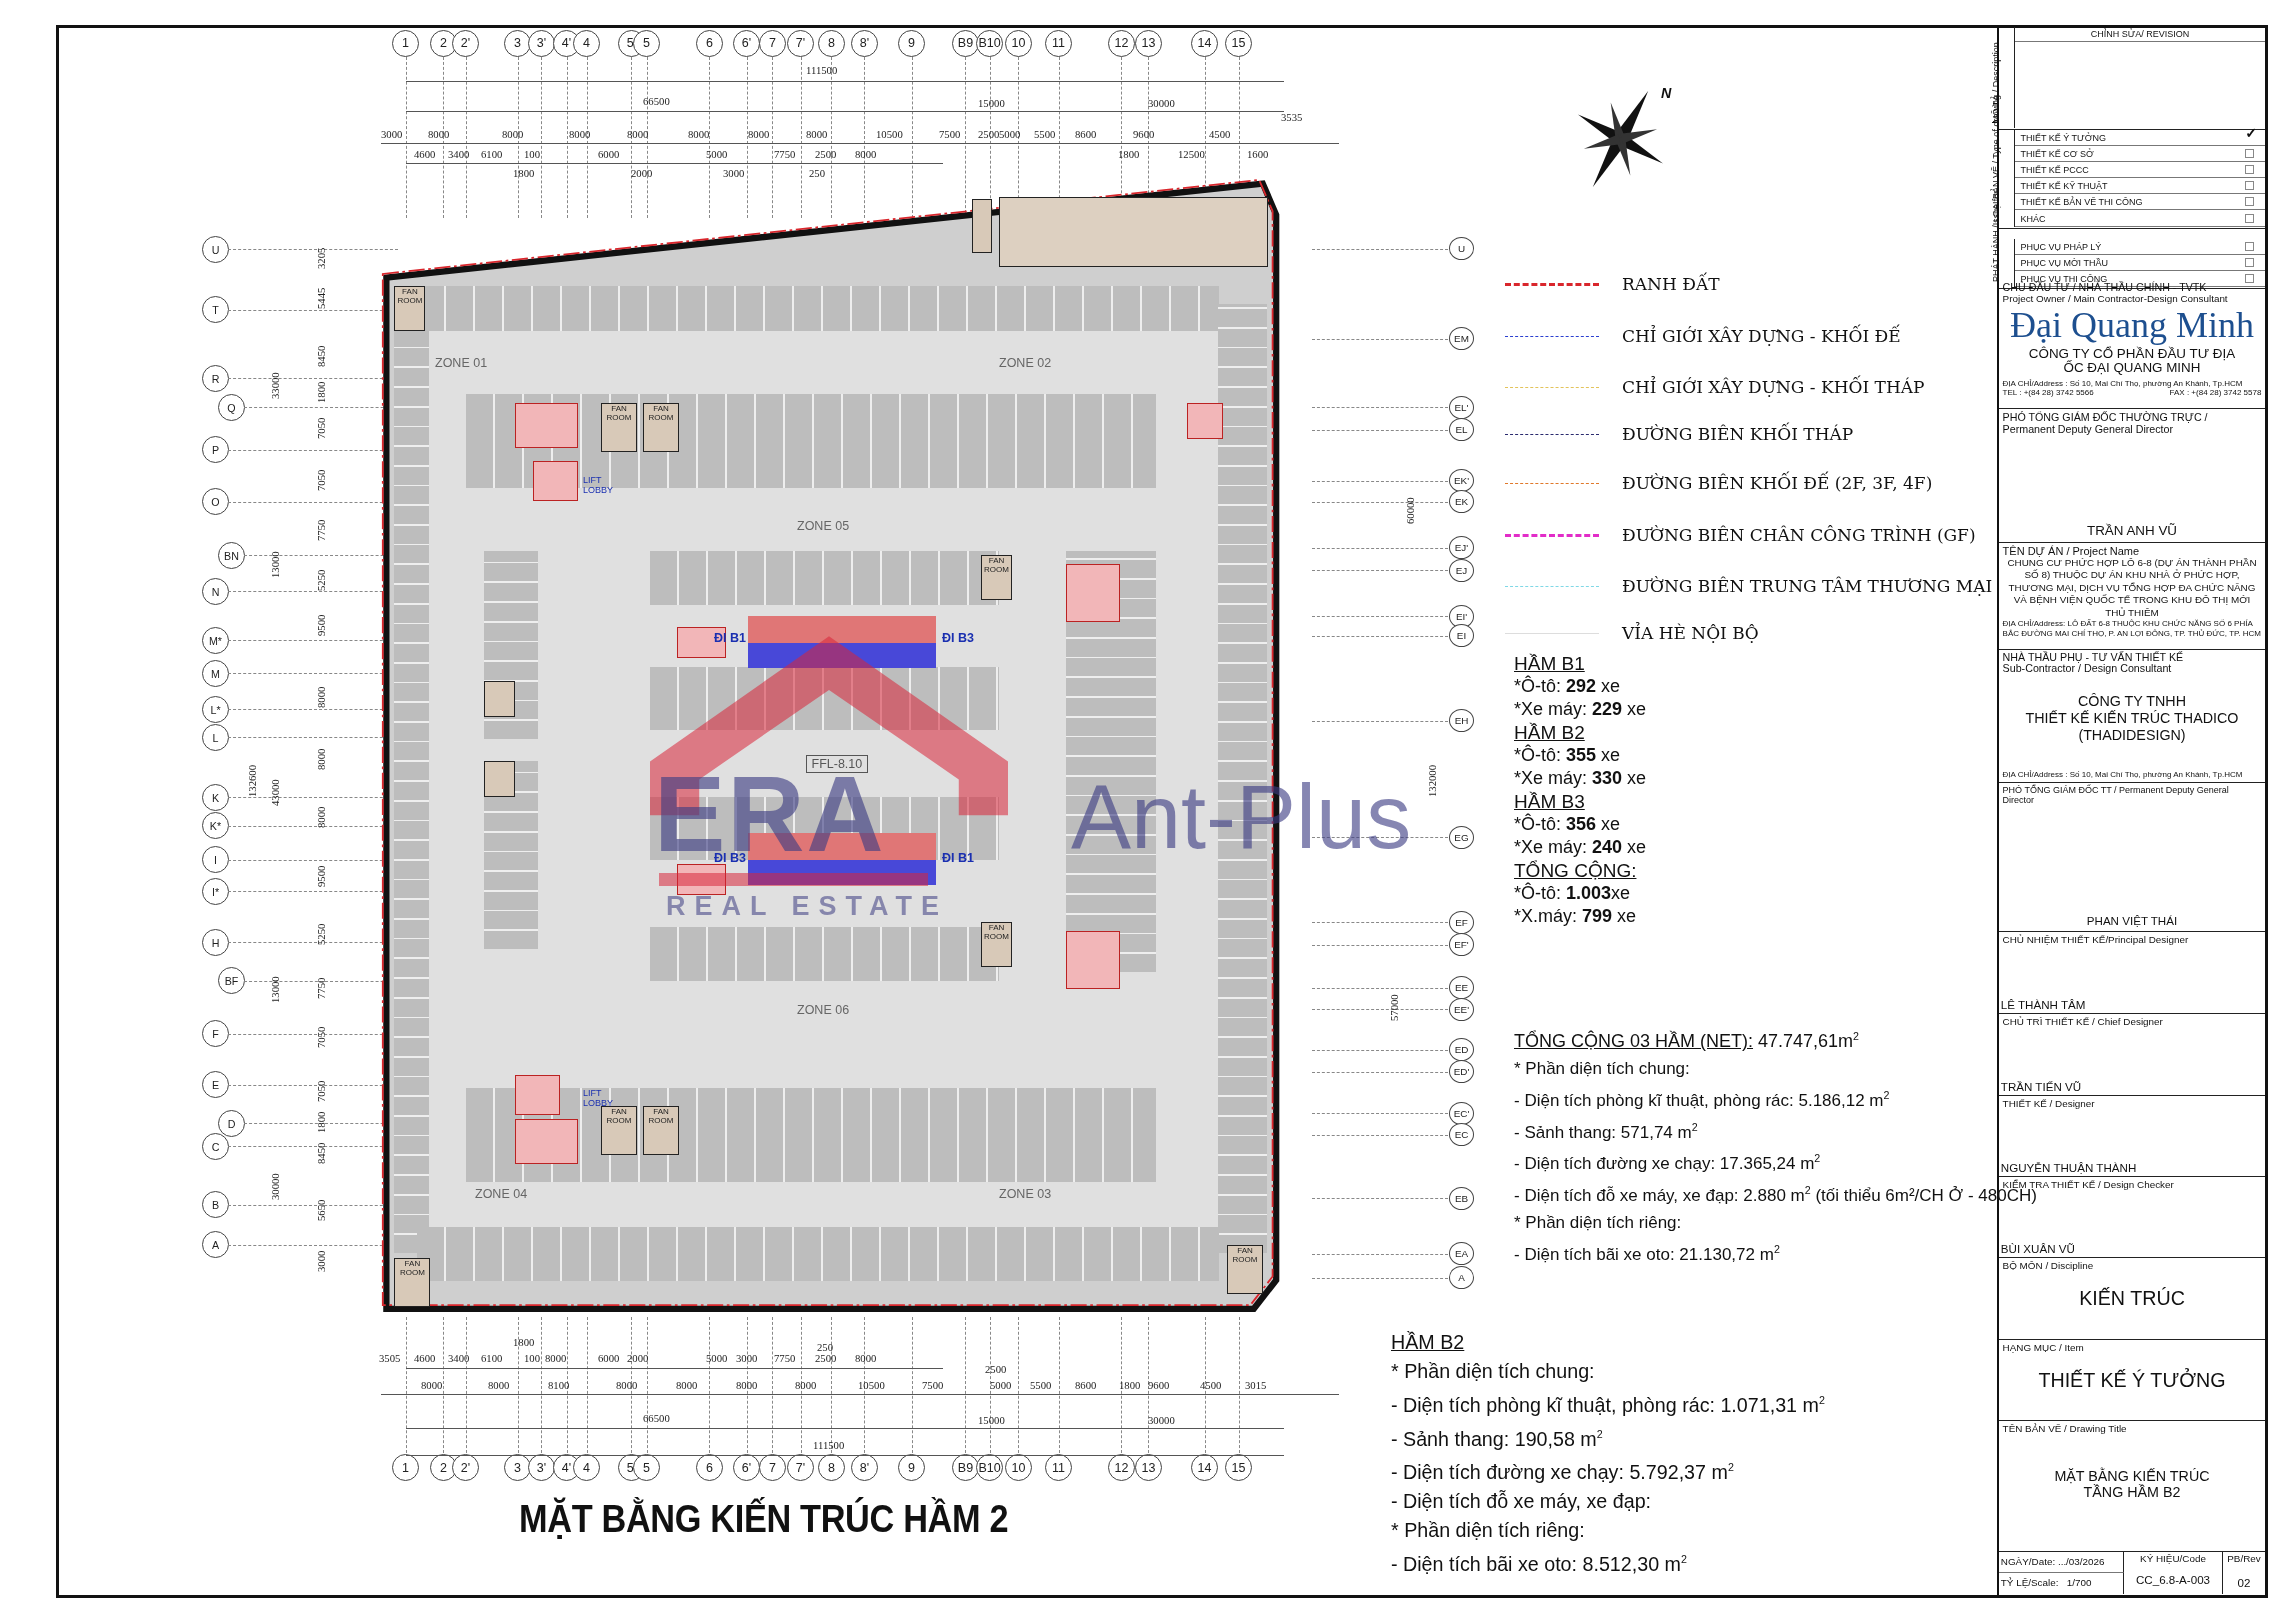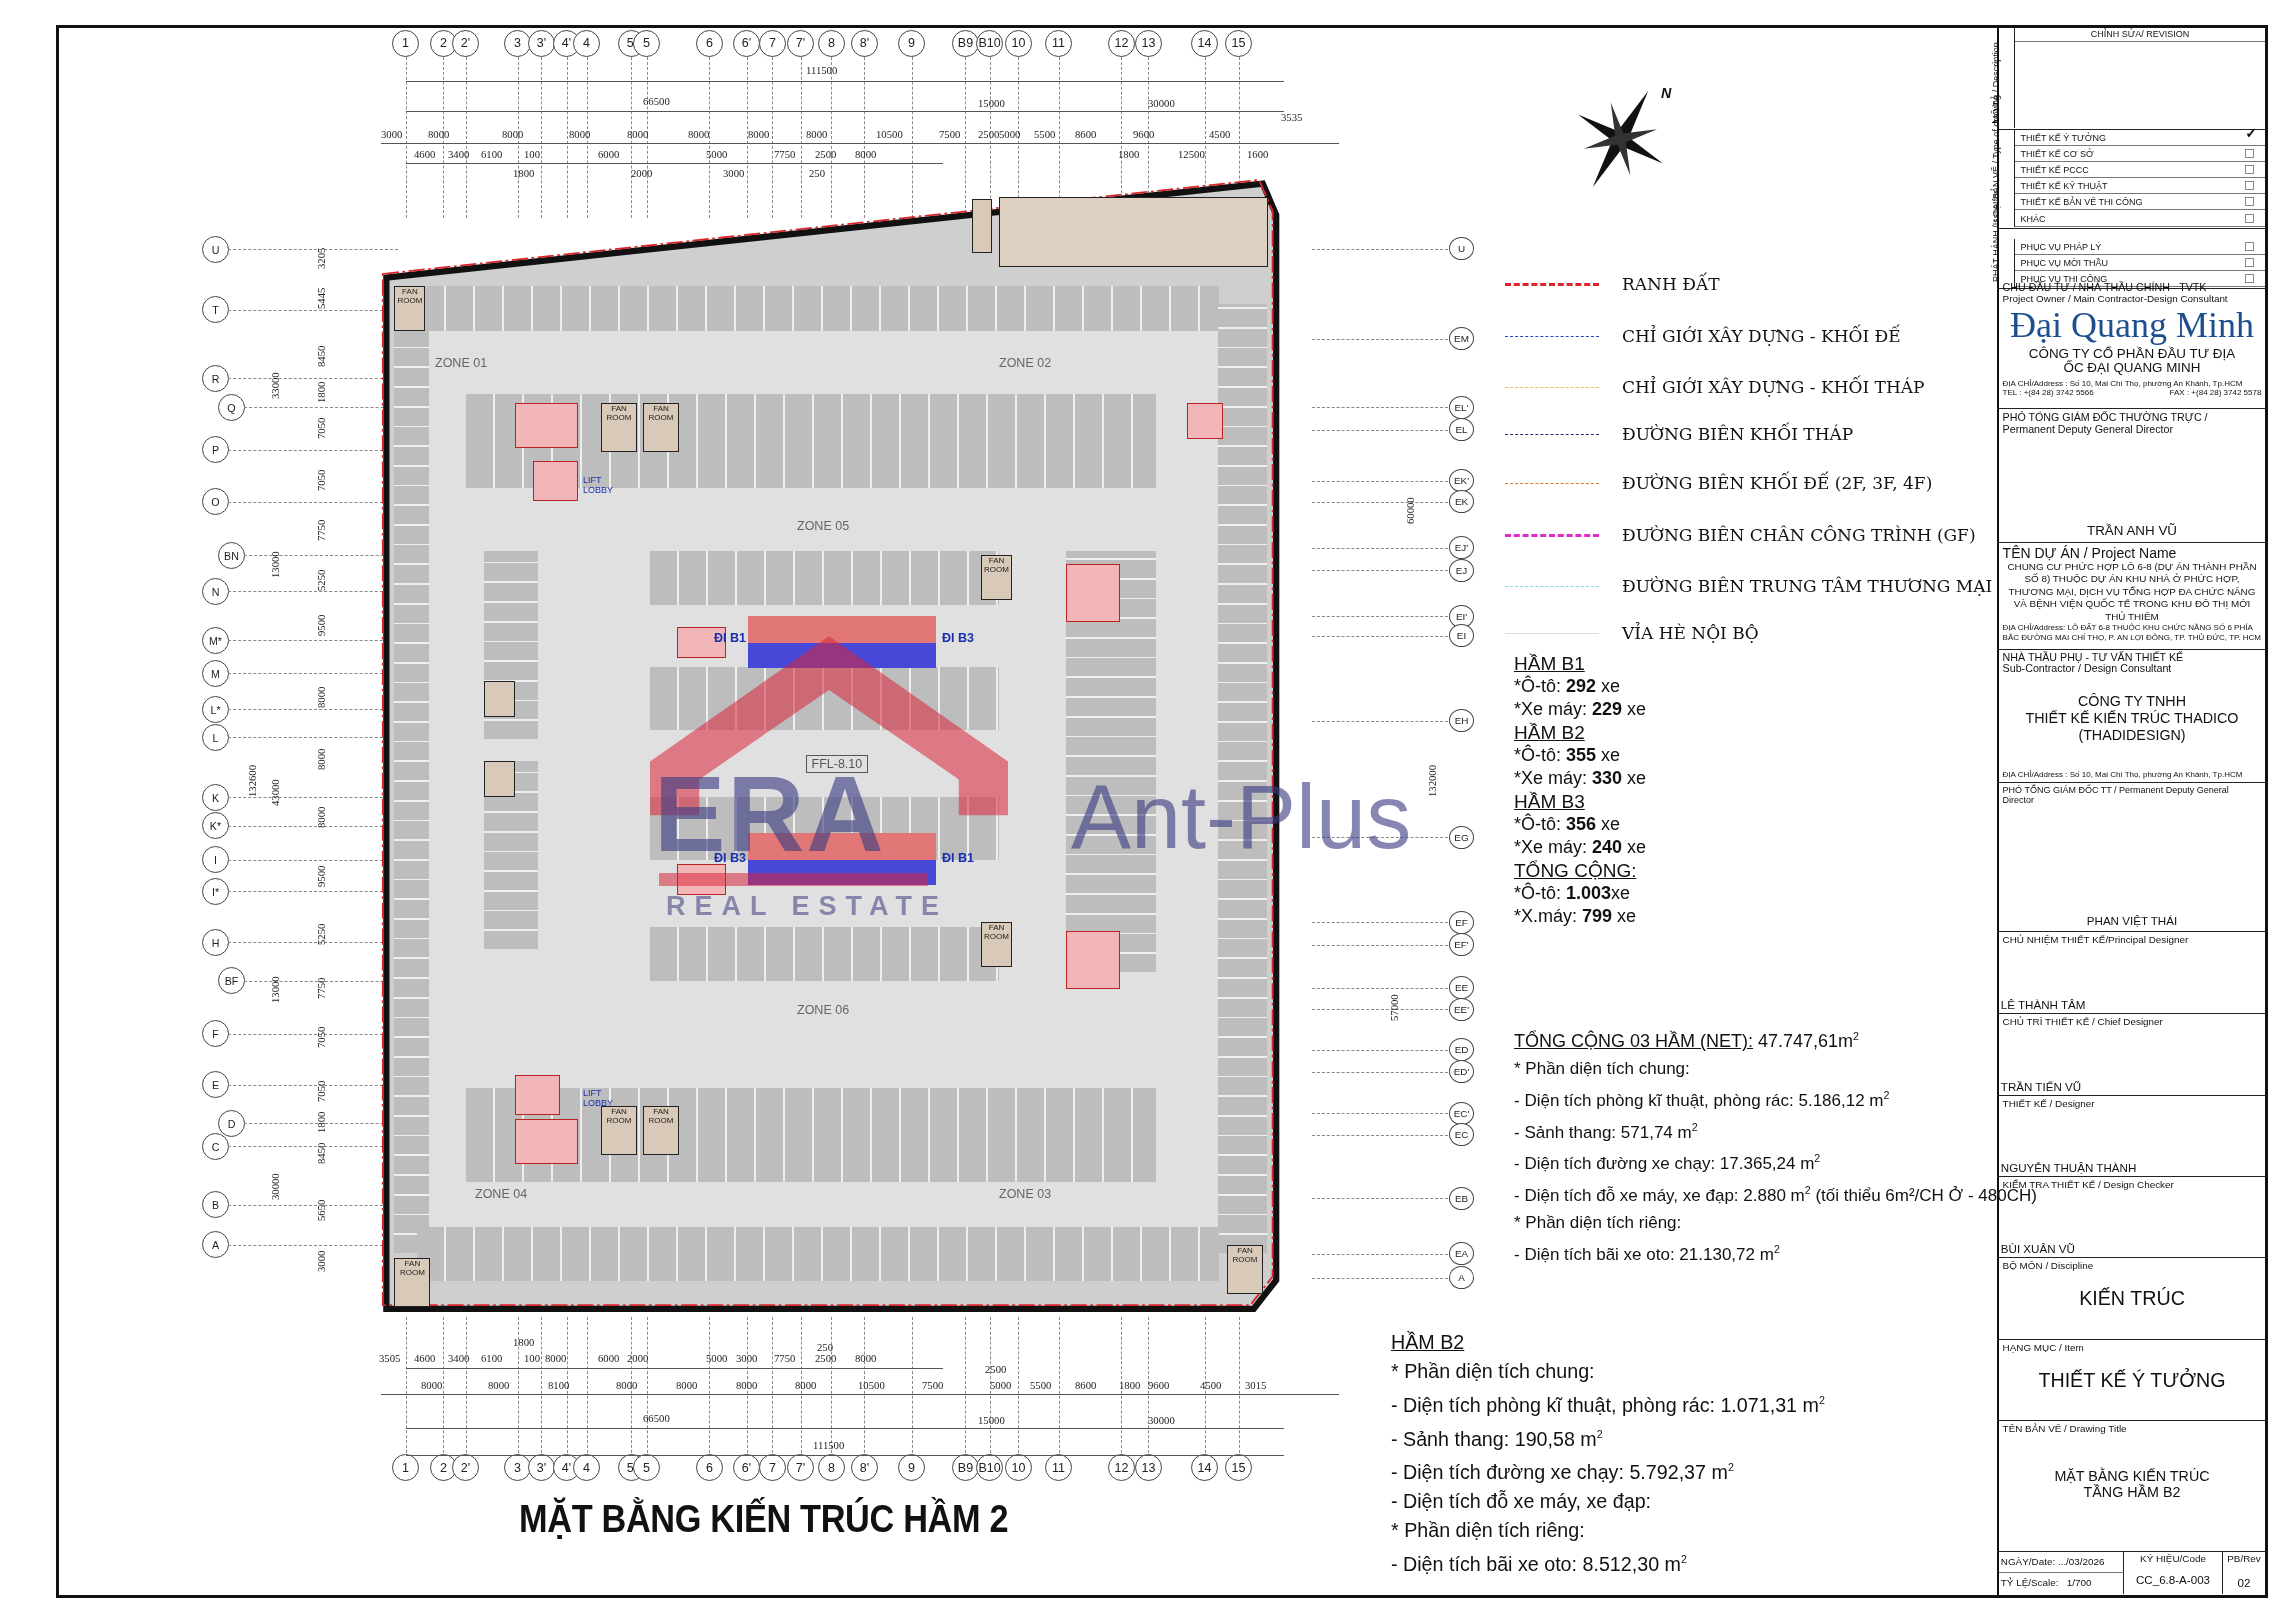--- a/index.html
+++ b/index.html
@@ -583,21 +583,21 @@
         <span>FAX : +(84 28) 3742 5578</span>
       </div>
   </div>
   <div class="sec" style="top:382px;height:134px;padding:1.8px 3.6px;">
     <div style="font-size:10.7px;">PHÓ TỔNG GIÁM ĐỐC THƯỜNG TRỰC /</div>
     <div style="font-size:10.7px;">Permanent Deputy General Director</div>
     <div class="abs center" style="left:0;bottom:3.6px;width:266px;font-size:13.4px;">TRẦN ANH VŨ</div>
   </div>
 
   <div class="sec" style="top:516px;height:107px;padding:1.8px 3.6px;">
-    <div style="font-size:14px;">TÊN DỰ ÁN / Project Name</div>
+    <div style="font-size:11px;">TÊN DỰ ÁN / Project Name</div>
     <div class="center" style="font-size:9.9px;font-weight:normal;line-height:12.5px;">CHUNG CƯ PHỨC HỢP LÔ 6-8 (DỰ ÁN THÀNH PHẦN SỐ 8) THUỘC DỰ ÁN KHU NHÀ Ở PHỨC HỢP, THƯƠNG MẠI, DỊCH VỤ TỔNG HỢP ĐA CHỨC NĂNG VÀ BỆNH VIỆN QUỐC TẾ TRONG KHU ĐÔ THỊ MỚI THỦ THIÊM</div>
     <div class="small" style="line-height:9.9px;">ĐỊA CHỈ/Address: LÔ ĐẤT 6-8 THUỘC KHU CHỨC NĂNG SỐ 6 PHÍA BẮC ĐƯỜNG MAI CHÍ THỌ, P. AN LỢI ĐÔNG, TP. THỦ ĐỨC, TP. HCM</div>
   </div>
   <div class="sec" style="top:623px;height:133px;padding:1.8px 3.6px;">
     <div style="font-size:10.7px;line-height:10.7px;">NHÀ THẦU PHỤ - TƯ VẤN THIẾT KẾ</div>
     <div style="font-size:10.7px;line-height:10.7px;">Sub-Contractor / Design Consultant</div>
     <div class="center" style="font-size:14.3px;line-height:17px;margin-top:19.7px;">CÔNG TY TNHH</div>
     <div class="center" style="font-size:14.3px;line-height:17px;">THIẾT KẾ KIẾN TRÚC THADICO</div>
     <div class="center" style="font-size:14.3px;line-height:17px;">(THADIDESIGN)</div>
     <div class="small abs" style="left:3.6px;bottom:2.7px;">ĐỊA CHỈ/Address : Số 10, Mai Chí Thọ, phường An Khánh, Tp.HCM</div>

